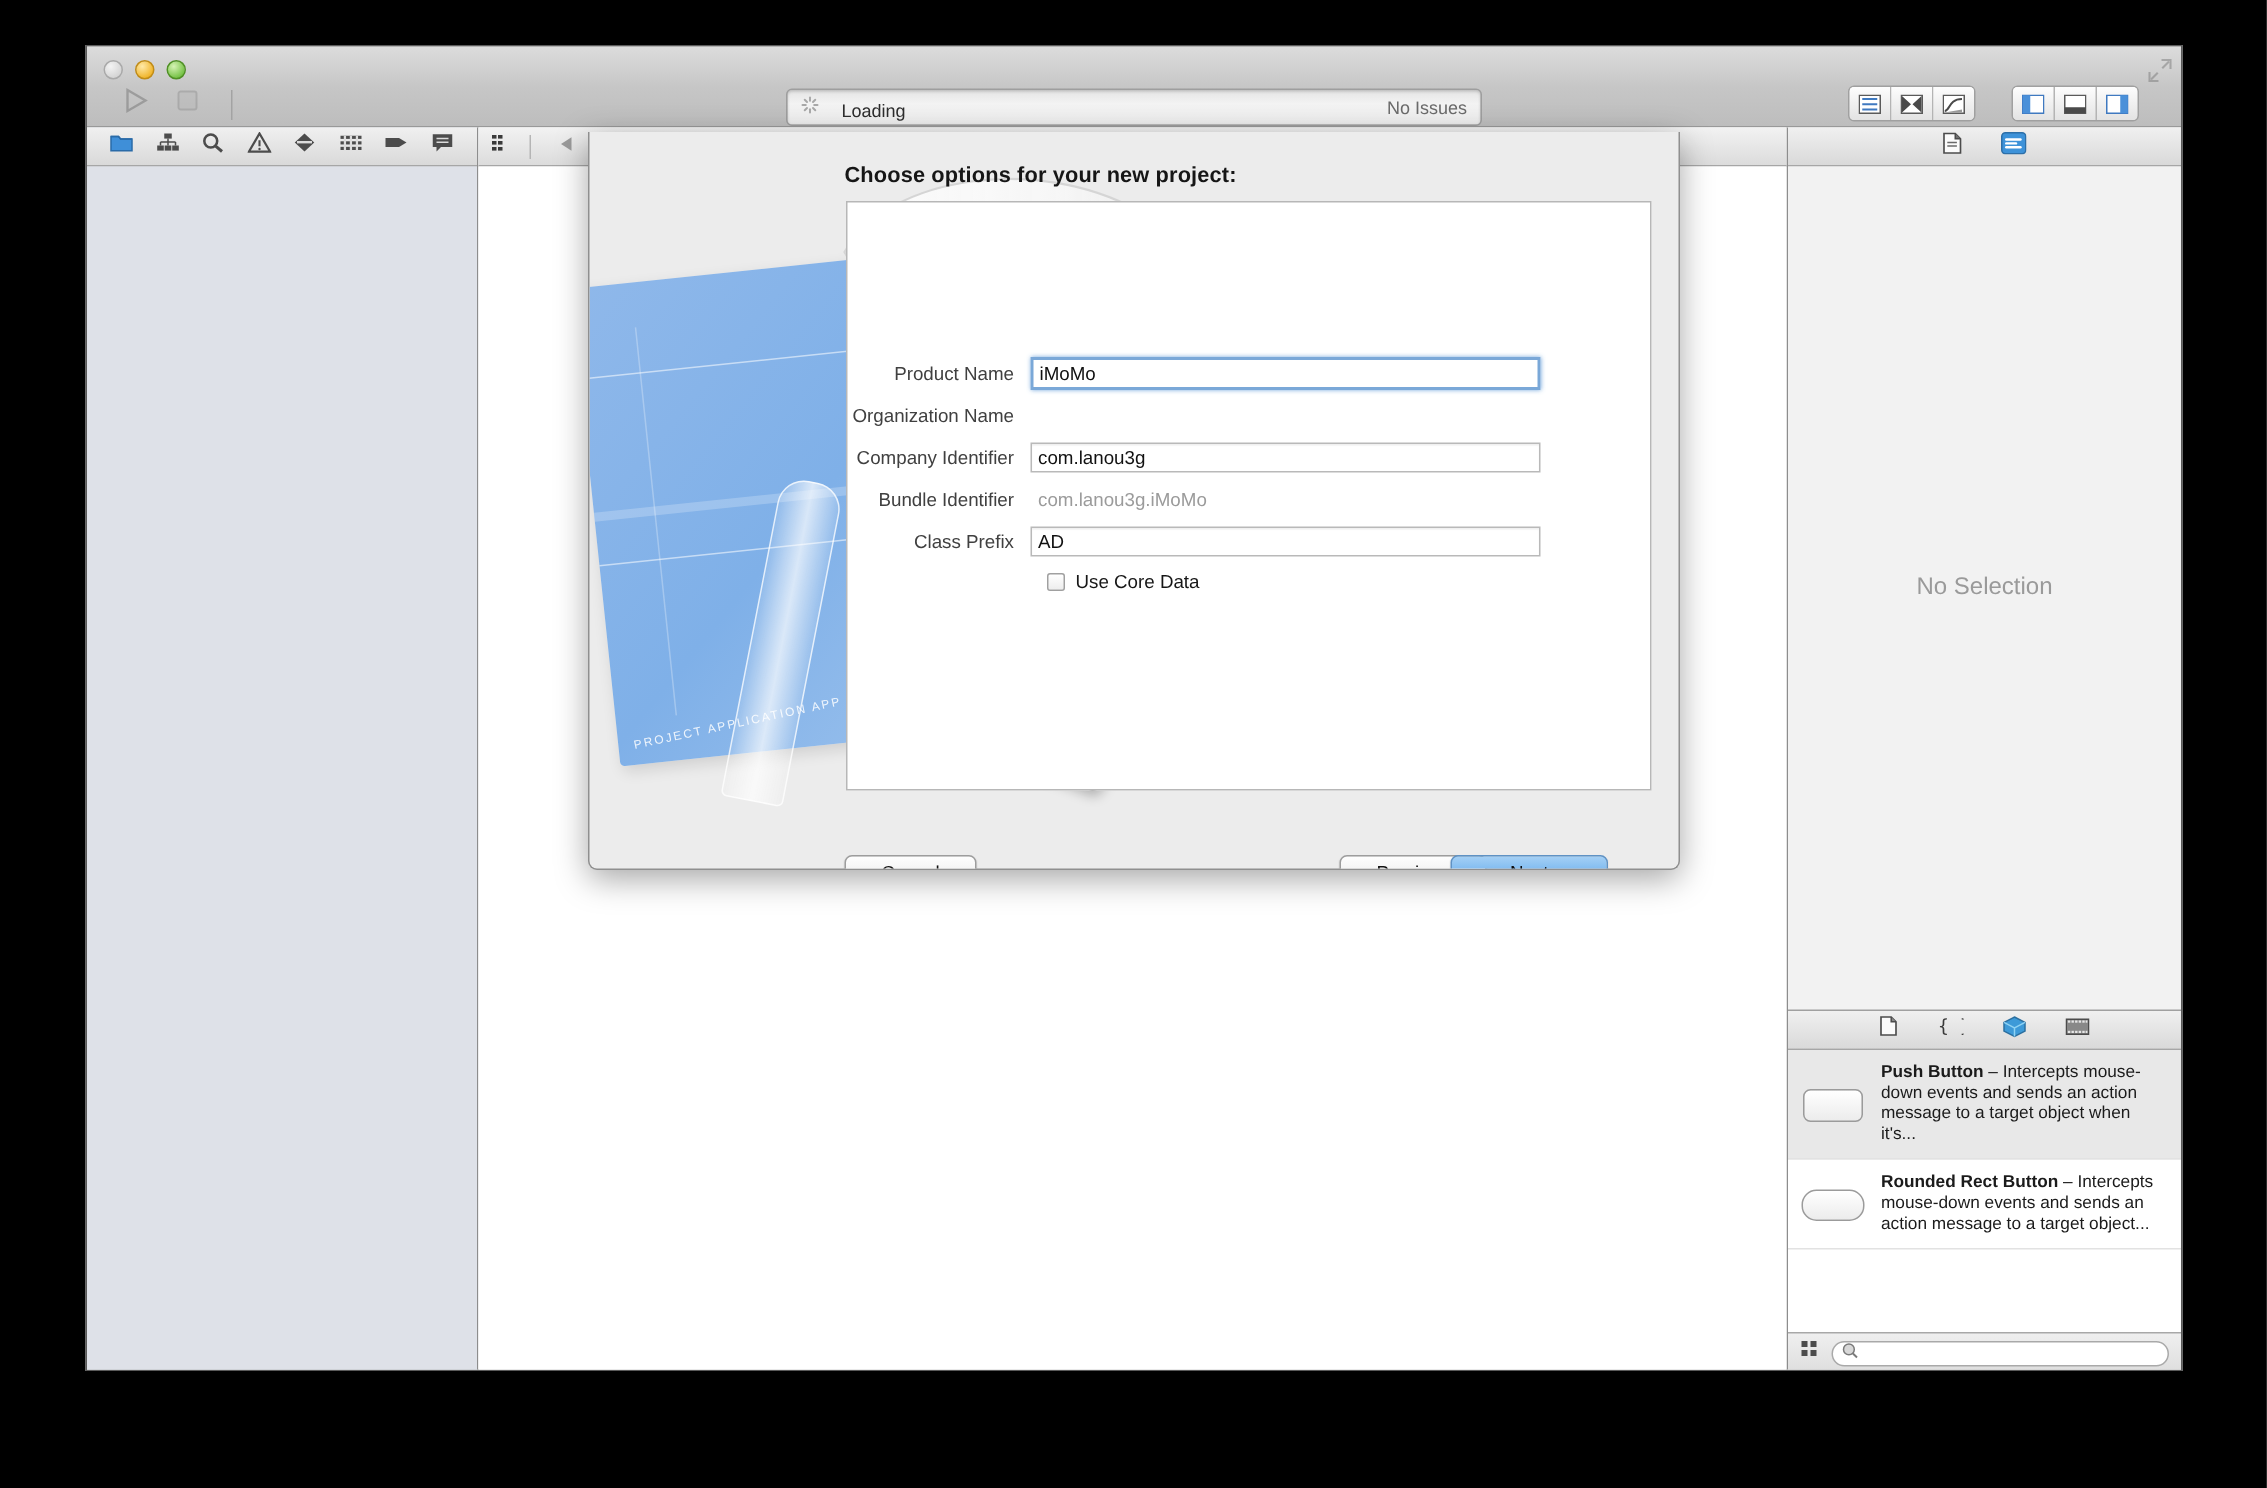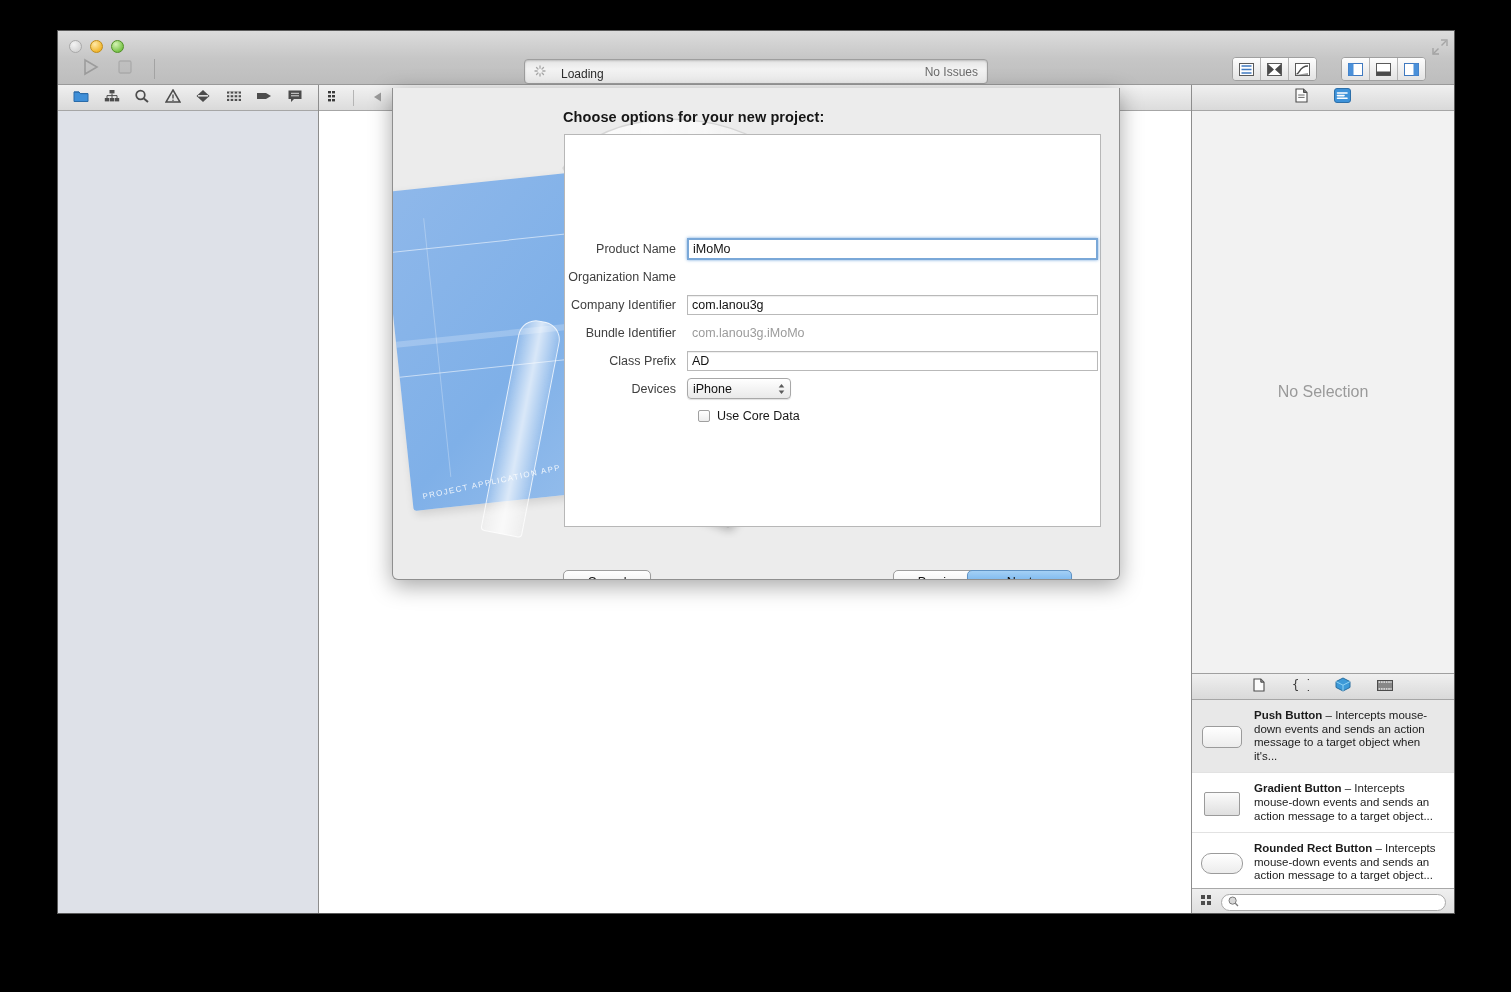--- a/index.html
+++ b/index.html
@@ -392,21 +392,21 @@
   }
   .row-label {
     width: 294px;
     text-align: right;
     padding-right: 11px;
     font-size: 12.5px;
     color: #404040;
     box-sizing: border-box;
   }
   .txt-field {
-    width: 411px;
+    width: 340px;
     height: 20px;
     box-sizing: border-box;
     border: 1px solid #b9b9b9;
     background: #fff;
     font-size: 12.5px;
     color: #111;
     padding: 0 4px;
     display: flex;
     align-items: center;
     box-shadow: inset 0 1px 1px rgba(0,0,0,.07);
@@ -771,28 +771,20 @@
           <div class="lib-item selected">
             <div class="lib-thumb-wrap">
                 <div class="thumb-push"></div>
               </div>
             <div class="lib-text">
               <b>Push Button</b><span> – Intercepts mouse-down events and sends an action message to a target object when it's...</span>
             </div>
           </div>
           <div class="lib-item">
             <div class="lib-thumb-wrap">
-                <div class="thumb-gradient"></div>
-              </div>
-            <div class="lib-text">
-              <b>Gradient Button</b><span> – Intercepts mouse-down events and sends an action message to a target object...</span>
-            </div>
-          </div>
-          <div class="lib-item">
-            <div class="lib-thumb-wrap">
                 <div class="thumb-rounded"></div>
               </div>
             <div class="lib-text">
               <b>Rounded Rect Button</b><span> – Intercepts mouse-down events and sends an action message to a target object...</span>
             </div>
           </div>
         </div>
 
         <div class="lib-filter">
           <span>
@@ -868,32 +860,20 @@
         <div class="row">
           <div class="row-label">Bundle Identifier</div>
           <div class="static-val">com.lanou3g.iMoMo</div>
         </div>
 
         <div class="row">
           <div class="row-label">Class Prefix</div>
           <div class="txt-field">AD</div>
         </div>
 
-        <div class="row">
-          <div class="row-label">Devices</div>
-          <div class="popup">
-            <span>iPhone</span>
-            <span class="arrows">
-              <svg width="7" height="11" viewBox="0 0 7 11">
-                  <polygon points="3.5,0.5 6.3,4 0.7,4" fill="#5a5a5a"></polygon>
-                  <polygon points="3.5,10.5 6.3,7 0.7,7" fill="#5a5a5a"></polygon>
-                </svg>
-            </span>
-          </div>
-        </div>
 
         <div class="checkrow">
           <div class="checkbox"></div>
           <span class="check-label">Use Core Data</span>
         </div>
       </div>
 
       <div class="sheet-buttons">
         <div class="btn cancel">Cancel</div>
         <div class="btn previous">Previous</div>

